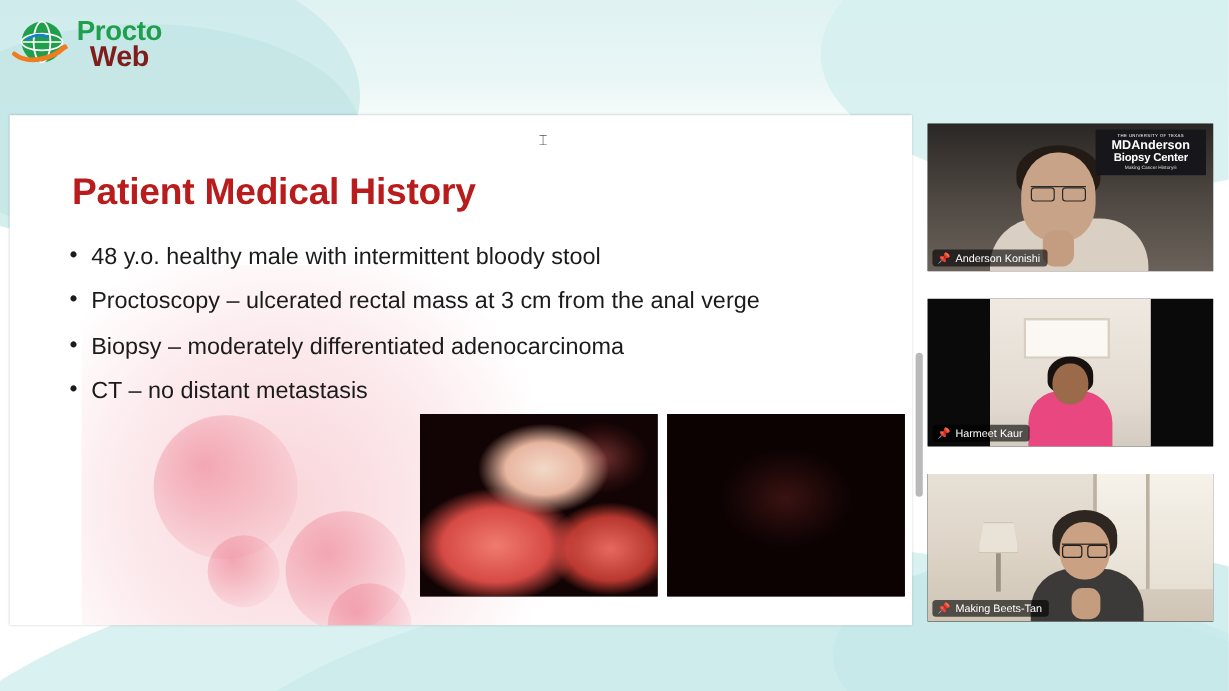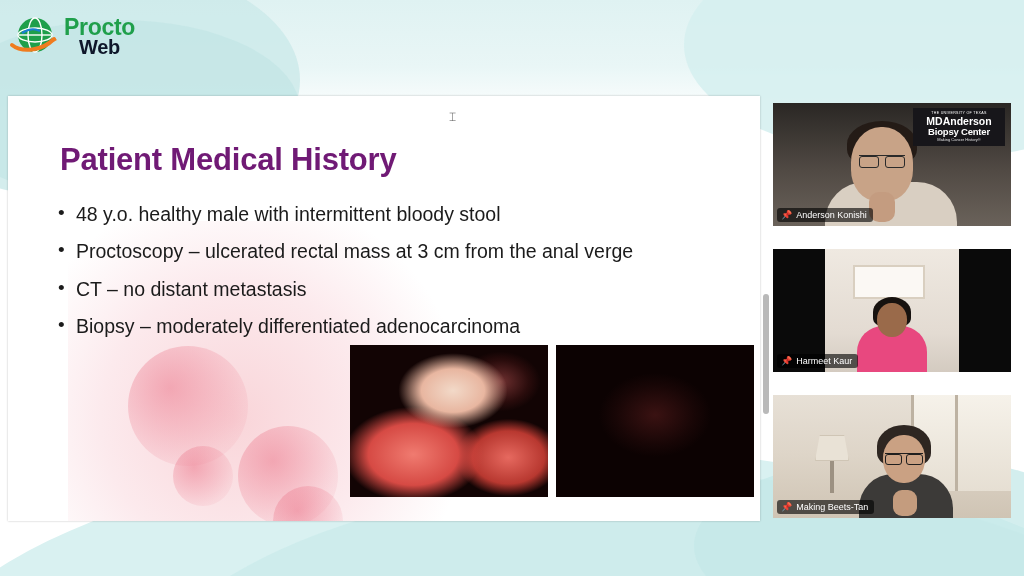--- a/index.html
+++ b/index.html
@@ -59,21 +59,21 @@
     width: 200px; height: 62px;
     display: flex; align-items: center; gap: 4px;
     z-index: 30;
   }
   .logo-globe { position: relative; width: 52px; height: 52px; flex: 0 0 52px; }
   .logo-text {
     display: flex; flex-direction: column; line-height: .95;
     font-weight: bold; font-size: 23px; letter-spacing: -0.3px; align-items: center;
   }
   .logo-procto { color: #1f9f4b; }
-  .logo-web { color: #0f172a; font-size: 20px; }
+  .logo-web { color: #7f1d1d; font-size: 24px; }
 
   
   .slide {
     position: absolute; left: 8px; top: 96px;
     width: 752px; height: 425px;
     background: #ffffff;
     box-shadow: 0 0 2px rgba(0,0,0,.25);
     overflow: hidden;
   }
   .slide-bg-blob {
@@ -85,21 +85,21 @@
     position: absolute; border-radius: 50%;
     background: radial-gradient(circle at 35% 35%, rgba(236,120,140,.55), rgba(236,120,140,.12) 70%, rgba(255,255,255,0));
     pointer-events: none;
   }
   .c1 { left: 120px; top: 250px; width: 120px; height: 120px; }
   .c2 { left: 230px; top: 330px; width: 100px; height: 100px; }
   .c3 { left: 265px; top: 390px; width: 70px;  height: 70px;  }
   .c4 { left: 165px; top: 350px; width: 60px;  height: 60px;  }
   .slide-title {
     position: absolute; left: 52px; top: 46px;
-    color: #701a75;
+    color: #b91c1c;
     font-size: 31px; font-weight: bold; letter-spacing: -0.2px;
   }
   .bullets {
     position: absolute; left: 48px; top: 106px; width: 640px;
     list-style: none;
   }
   .bullets li {
     position: relative;
     font-size: 19.5px; color: #1b1b1b;
     padding-left: 20px;
@@ -336,22 +336,22 @@
     <div class="slide-bg-cell c1"></div>
     <div class="slide-bg-cell c2"></div>
     <div class="slide-bg-cell c3"></div>
     <div class="slide-bg-cell c4"></div>
 
     <div class="slide-title">Patient Medical History</div>
 
     <ul class="bullets">
       <li>48 y.o. healthy male with intermittent bloody stool</li>
       <li>Proctoscopy – ulcerated rectal mass at 3 cm from the anal verge</li>
+      <li>Biopsy – moderately differentiated adenocarcinoma</li>
       <li>CT – no distant metastasis</li>
-      <li>Biopsy – moderately differentiated adenocarcinoma</li>
     </ul>
 
     <div class="endo-row">
       <div class="endo endo-a"></div>
       <div class="endo endo-b"></div>
     </div>
   </div>
 
   <div class="cursor">⌶</div>
 

